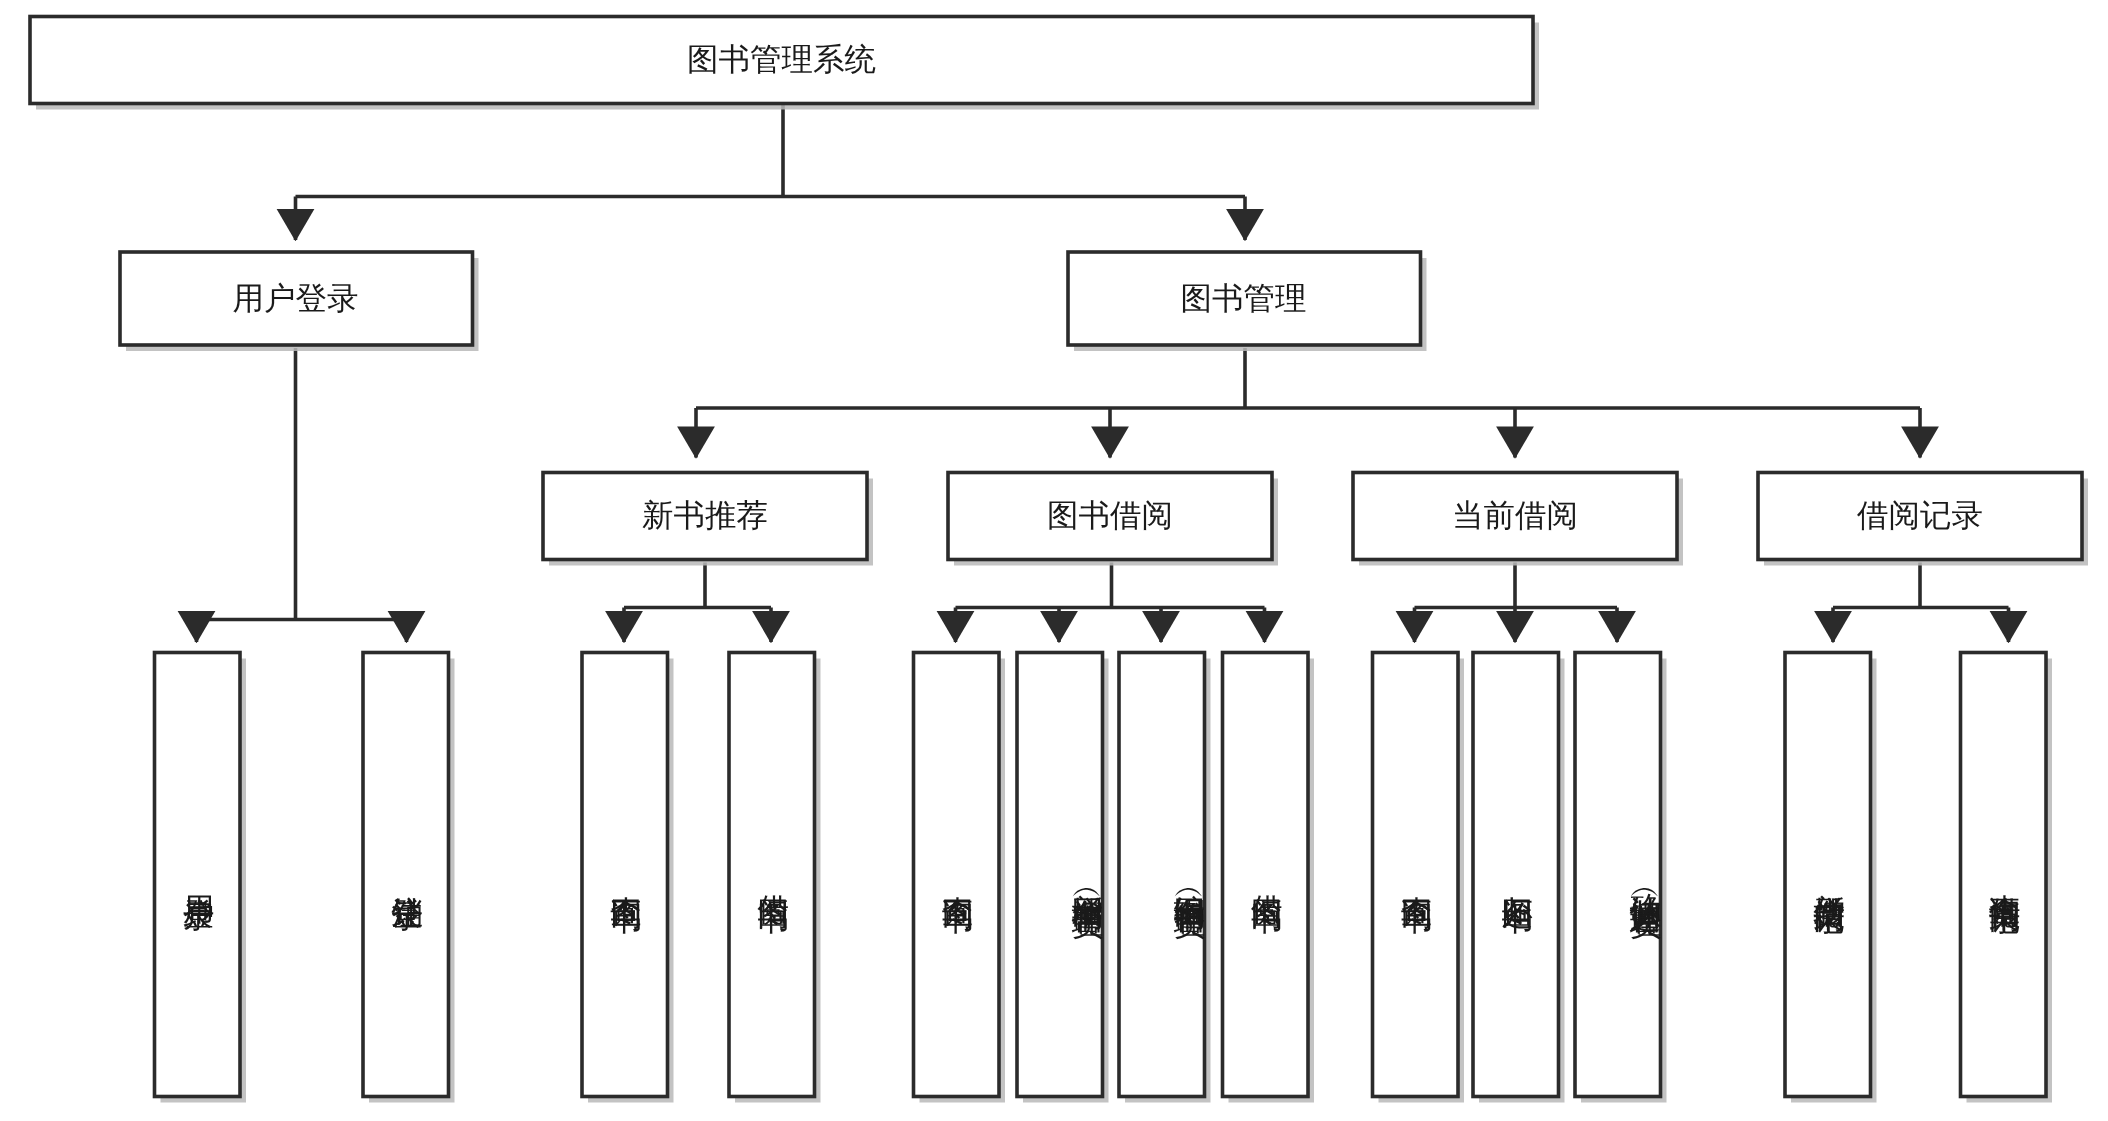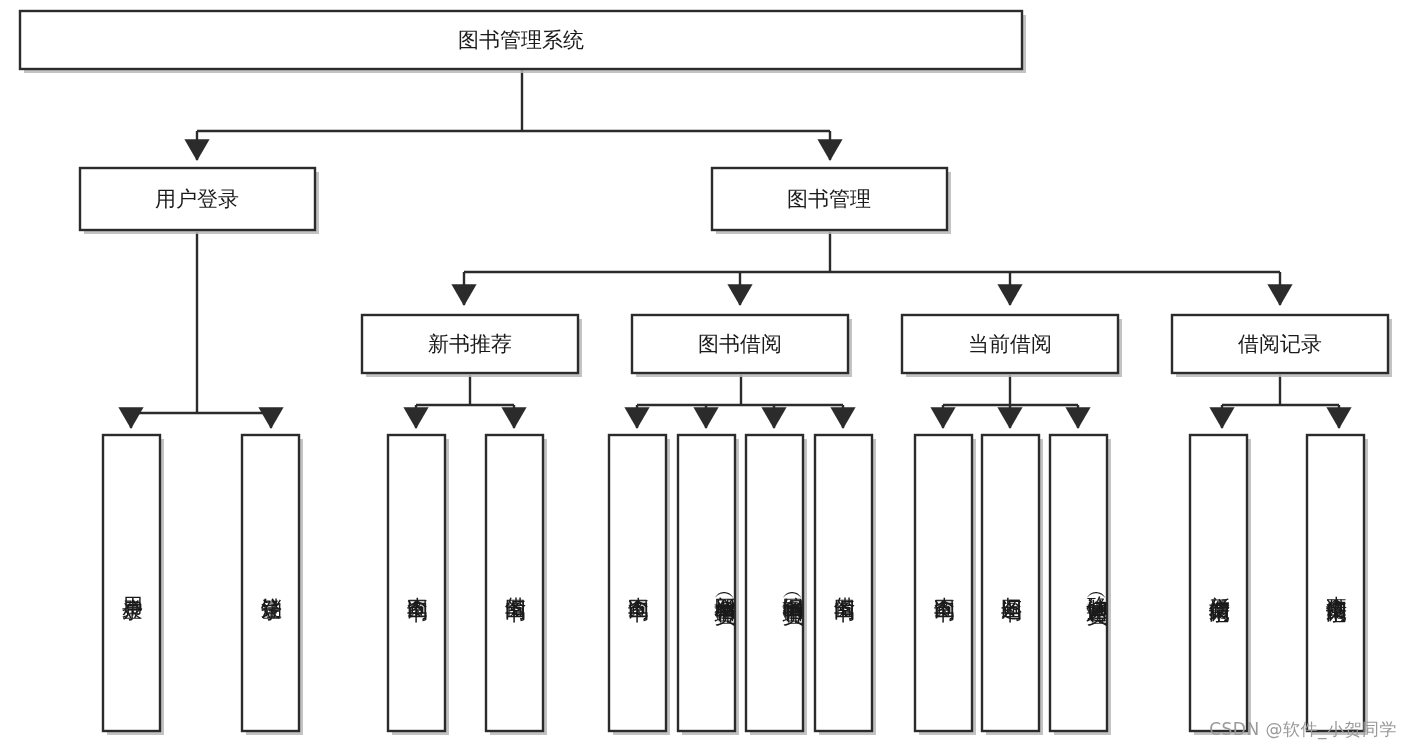--- a/index.html
+++ b/index.html
@@ -236,14 +236,13 @@
   <div class="vlabel" style="left:609px; top:435px; width:57px; height:296px; display:flex; align-items:center; justify-content:center;">查询图书</div>
   <div class="vlabel" style="left:678px; top:441px; width:57px; height:290px; display:flex; align-items:flex-start; justify-content:center;">新增图书（管理员）</div>
   <div class="vlabel" style="left:746px; top:441px; width:57px; height:290px; display:flex; align-items:flex-start; justify-content:center;">编辑图书（管理员）</div>
   <div class="vlabel" style="left:815px; top:435px; width:57px; height:296px; display:flex; align-items:center; justify-content:center;">借阅图书</div>
   <div class="vlabel" style="left:915px; top:435px; width:57px; height:296px; display:flex; align-items:center; justify-content:center;">查询图书</div>
   <div class="vlabel" style="left:982px; top:435px; width:57px; height:296px; display:flex; align-items:center; justify-content:center;">归还图书</div>
   <div class="vlabel" style="left:1050px; top:441px; width:57px; height:290px; display:flex; align-items:flex-start; justify-content:center;">确认归还（管理员）</div>
   <div class="vlabel" style="left:1190px; top:435px; width:57px; height:296px; display:flex; align-items:center; justify-content:center;">新增借阅记录</div>
   <div class="vlabel" style="left:1307px; top:435px; width:57px; height:296px; display:flex; align-items:center; justify-content:center;">查询借阅记录</div>
 
-  <div id="watermark">CSDN @软件_小贺同学</div>
 </div>
 
 </body></html>

